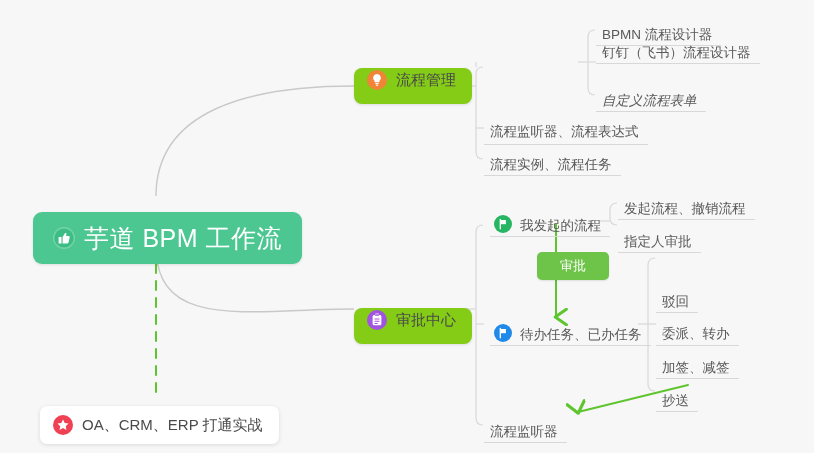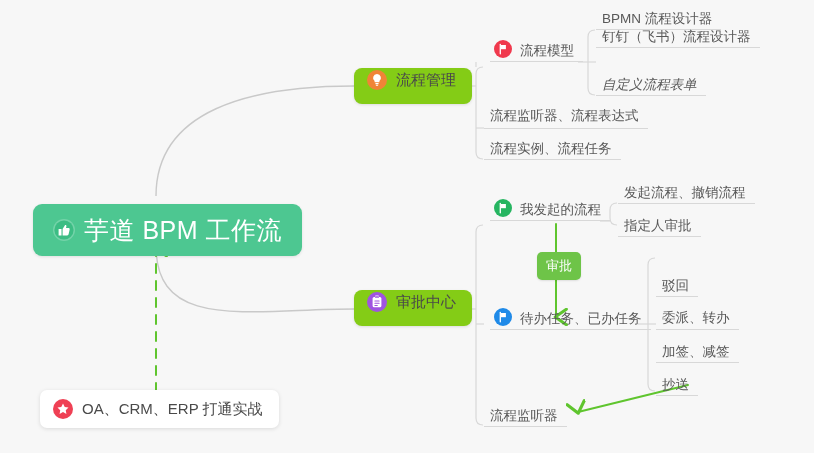--- a/index.html
+++ b/index.html
@@ -58,34 +58,35 @@
     color: #4a4a4a;
     font-size: 15px;
   }
 
   
   .leaf {
     border-bottom: 1px solid #d8d8d8;
     padding: 0 9px 3px 6px;
     height: 24px;
     align-items: flex-end;
+    margin-top: 16px;
   }
   .leaf .label {
     color: #595959;
     font-size: 13.5px;
     line-height: 15px;
   }
   .leaf.with-icon { padding-left: 4px; }
 
   
   .tag {
     background: #6ec448;
     border-radius: 5px;
     height: 28px;
-    padding: 0 9px;
+    padding: 0 23px;
     justify-content: center;
     box-shadow: 0 1px 2px rgba(0,0,0,0.10);
   }
   .tag .label {
     color: #ffffff;
     font-size: 13px;
   }
 
   
   .callout {
@@ -164,21 +165,21 @@
     <g fill="none" stroke="#5fc52e" stroke-width="2" stroke-linecap="round">
 
       <path d="M556,224 L556,317" marker-end="url(#arrow-down)"></path>
 
       <path d="M688,385 L578,412" marker-end="url(#arrow-diag)"></path>
 
       <path d="M156,392 L156,248" stroke-dasharray="9 8" marker-end="url(#arrow-up)"></path>
     </g>
   </svg>
 
-  <div class="node root" style="left:33px; top:204px;justify-content:center;">
+  <div class="node root" style="left:33px; top:212px;justify-content:center;">
     <span class="icon sz22">
       <svg viewBox="0 0 22 22" width="22" height="22">
         <circle cx="11" cy="11" r="11" fill="#fff" opacity="0.22"></circle>
         <circle cx="11" cy="11" r="9.6" fill="#3cbd84"></circle>
         <path d="M9.6 16.4 V9.9 l2.5-4.0 c0.9-0.15 1.5 0.45 1.35 1.3 L13.0 9.1 h2.5
                  c0.85 0 1.35 0.7 1.15 1.5 l-1.0 4.5 c-0.15 0.75 -0.7 1.3 -1.5 1.3 z
                  M5.6 9.9 h2.9 v6.5 H5.6 z" fill="#ffffff"></path>
       </svg>
     </span>
     <span class="label">芋道 BPM 工作流</span>
@@ -189,49 +190,39 @@
       <svg viewBox="0 0 20 20" width="20" height="20">
         <circle cx="10" cy="10" r="10" fill="#f08437"></circle>
         <path d="M10 4.1 A3.9 3.9 0 0 0 7.6 11.1 v1.2 h4.8 v-1.2 A3.9 3.9 0 0 0 10 4.1 z" fill="#ffffff"></path>
         <rect x="8.3" y="13.1" width="3.4" height="1.1" rx="0.55" fill="#ffffff"></rect>
         <rect x="8.8" y="14.8" width="2.4" height="1.0" rx="0.5" fill="#ffffff"></rect>
       </svg>
     </span>
     <span class="label">流程管理</span>
   </div>
 
-  <div class="node leaf with-icon" style="left:490px; top:38px;">
-    <span class="icon sz18">
-      <svg viewBox="0 0 18 18" width="18" height="18">
-        <circle cx="9" cy="9" r="9" fill="#f0394d"></circle>
-        <path d="M6.3 4.4 v9.4" stroke="#fff" stroke-width="1.3" stroke-linecap="round"></path>
-        <path d="M6.9 5.0 h5.0 v4.2 h-5.0 z" fill="#ffffff"></path>
-      </svg>
-    </span>
-    <span class="label">流程模型</span>
-  </div>
 
   <div class="node leaf" style="left:596px; top:6px;">
     <span class="label">BPMN 流程设计器</span>
   </div>
   <div class="node leaf" style="left:596px; top:24px;">
     <span class="label">钉钉（飞书）流程设计器</span>
   </div>
   <div class="node leaf" style="left:596px; top:72px;font-style:italic;">
     <span class="label">自定义流程表单</span>
   </div>
 
   <div class="node leaf" style="left:484px; top:105px;align-items:center;">
     <span class="label">流程监听器、流程表达式</span>
   </div>
   <div class="node leaf" style="left:484px; top:136px;">
     <span class="label">流程实例、流程任务</span>
   </div>
 
-  <div class="node card" style="left:354px; top:290px;">
+  <div class="node card" style="left:354px; top:308px;">
     <span class="icon sz20">
       <svg viewBox="0 0 20 20" width="20" height="20">
         <circle cx="10" cy="10" r="10" fill="#a054e0"></circle>
         <rect x="5.6" y="5.1" width="8.8" height="10.2" rx="1.5" fill="#ffffff"></rect>
         <rect x="8.0" y="3.6" width="4.0" height="2.4" rx="0.8" fill="#ffffff"></rect>
         <rect x="8.0" y="4.2" width="4.0" height="1.6" rx="0.6" fill="#a054e0"></rect>
         <rect x="7.4" y="8.4" width="5.2" height="1.0" rx="0.5" fill="#a054e0"></rect>
         <rect x="7.4" y="10.7" width="5.2" height="1.0" rx="0.5" fill="#a054e0"></rect>
         <rect x="7.4" y="13.0" width="3.4" height="1.0" rx="0.5" fill="#a054e0"></rect>
       </svg>
@@ -282,21 +273,21 @@
   </div>
 
   <div class="node leaf" style="left:484px; top:403px;">
     <span class="label">流程监听器</span>
   </div>
 
   <div class="node tag" style="left:537px; top:252px;">
     <span class="label">审批</span>
   </div>
 
-  <div class="node callout" style="left:40px; top:390px;text-align:center;">
+  <div class="node callout" style="left:40px; top:406px;text-align:center;">
     <span class="icon sz20">
       <svg viewBox="0 0 20 20" width="20" height="20">
         <circle cx="10" cy="10" r="10" fill="#ef4054"></circle>
         <path d="M10 4.6 l1.72 3.42 3.78 0.52 -2.75 2.64 0.66 3.74 -3.41 -1.81
                  -3.41 1.81 0.66 -3.74 -2.75 -2.64 3.78 -0.52 z" fill="#ffffff"></path>
       </svg>
     </span>
     <span class="label">OA、CRM、ERP 打通实战</span>
   </div>
 

